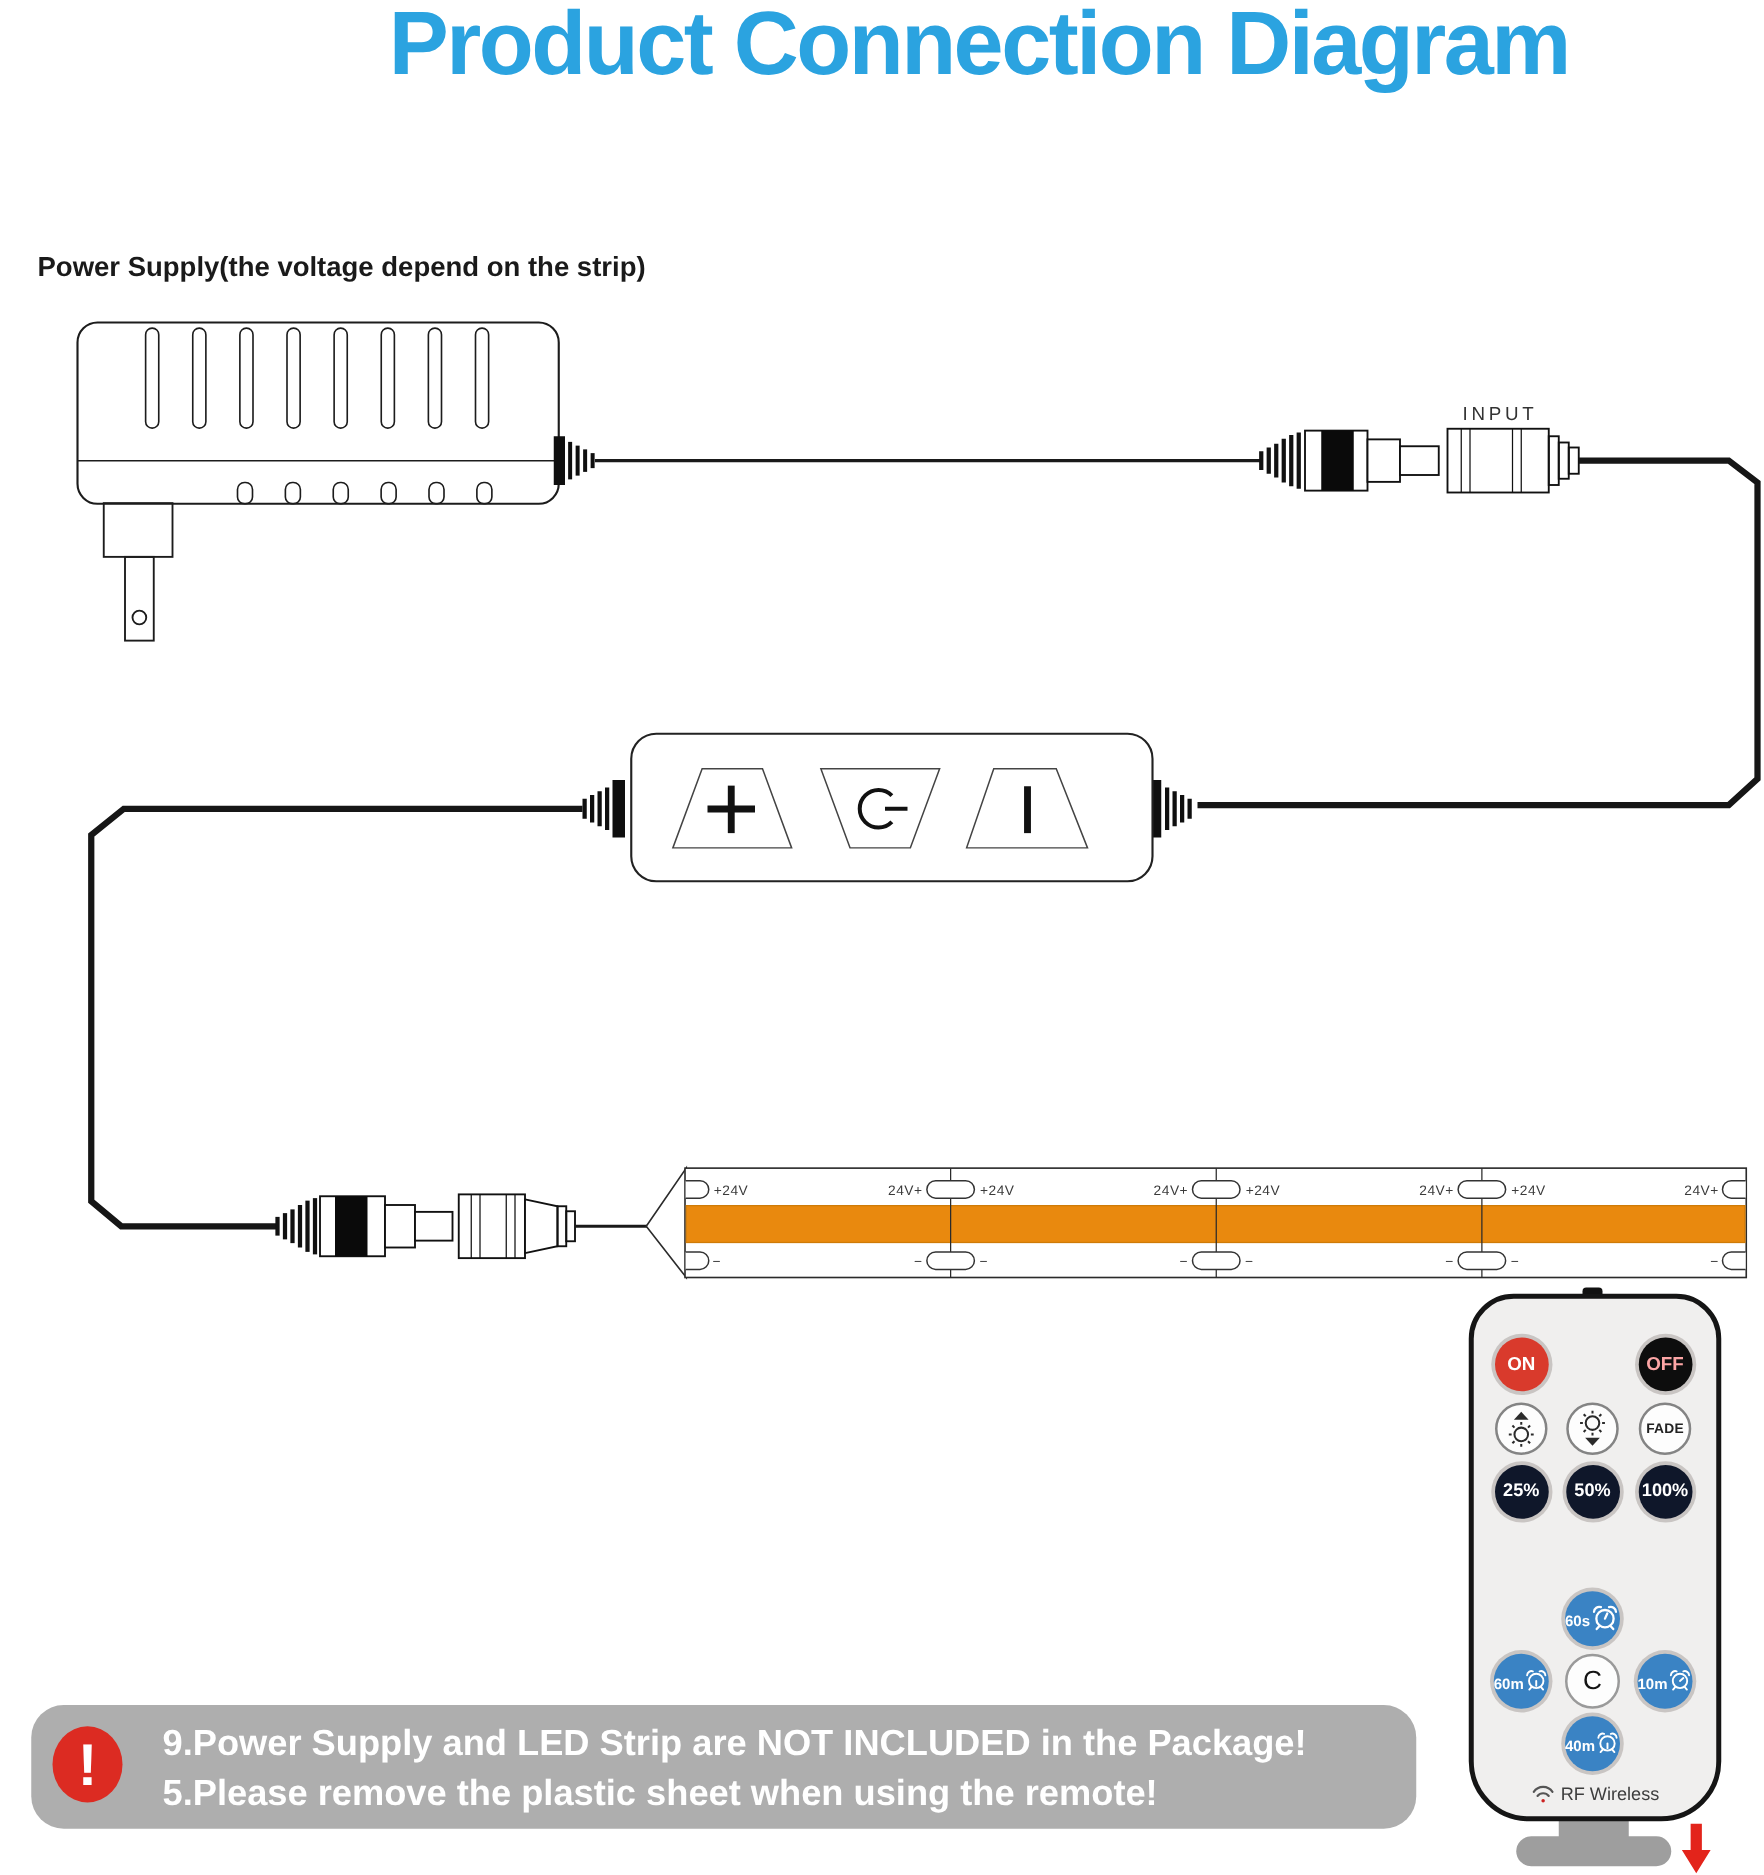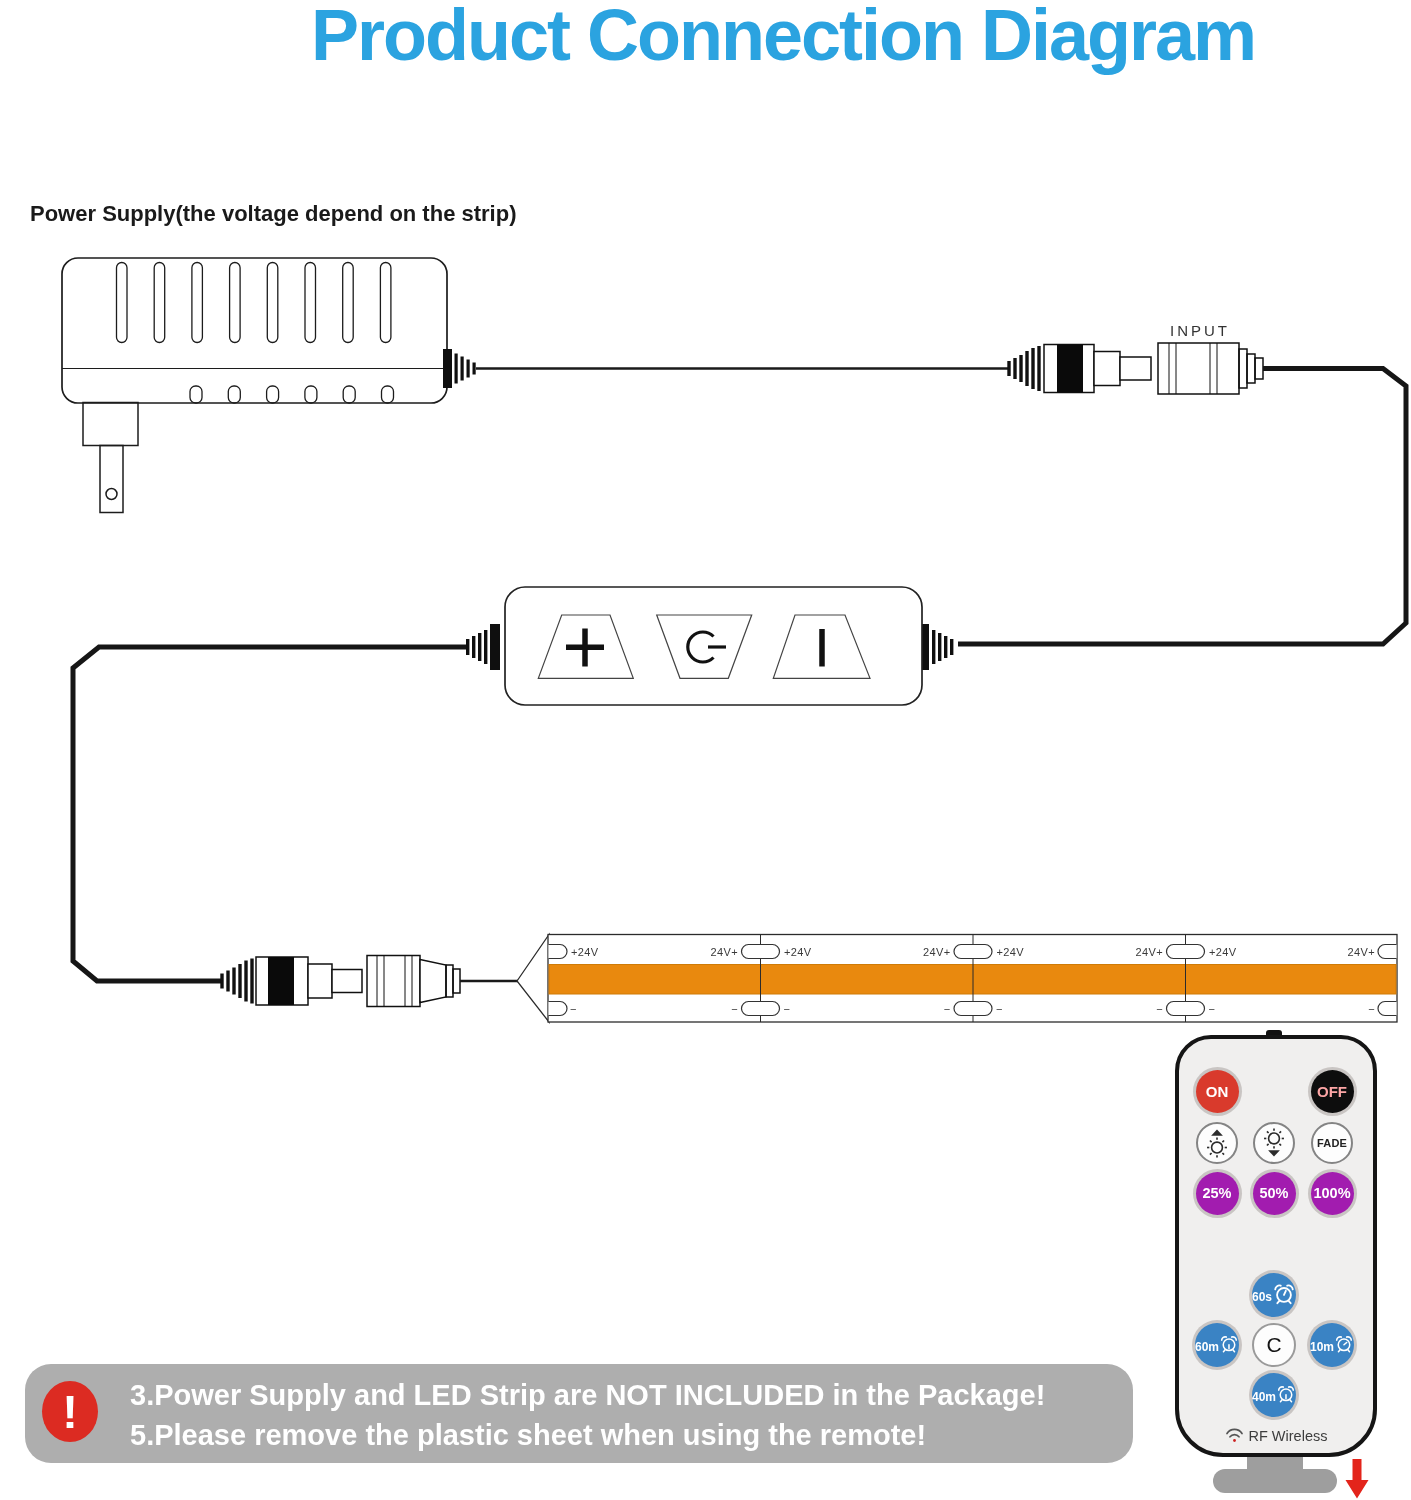--- a/index.html
+++ b/index.html
@@ -19,21 +19,21 @@
           background:#f0efee;border:4px solid #151515;border-radius:36px 36px 48px 48px;}
   .rbtn{position:absolute;border-radius:50%;display:flex;align-items:center;justify-content:center;
         box-sizing:border-box;font-weight:bold;}
   .halo{box-shadow:0 0 0 3px #c9c5c3;}
   .b-on{left:16.5px;top:30.5px;width:43px;height:43px;background:#D93A2C;color:#fff;font-size:15px;}
   .b-off{left:131.5px;top:30.5px;width:43px;height:43px;background:#0d0d0d;color:#fca5a5;font-size:15px;}
   .b-white{width:42px;height:42px;background:#fdfdfd;border:2px solid #848484;color:#222;}
   .b-bup{left:17px;top:83px;}
   .b-bdn{left:74px;top:83px;}
   .b-fade{left:132px;top:83px;font-size:11px;letter-spacing:.2px;}
-  .b-pct{width:43px;height:43px;background:#a21caf;color:#fff;font-size:14.5px;top:132.5px;}
+  .b-pct{width:43px;height:43px;background:#0f172a;color:#fff;font-size:14.5px;top:132.5px;}
   .b-p25{left:16.5px;} .b-p50{left:73.5px;} .b-p100{left:131.5px;}
   .b-timer{width:44px;height:44px;background:#3A83C4;color:#fff;flex-direction:row;justify-content:flex-start;}
   .b-timer .tl{font-size:12px;line-height:12px;margin-top:4px;}
   .b-timer svg{margin-top:-3px;}
   .b-60s{left:73px;top:234px;} .b-60m{left:16px;top:284px;} .b-10m{left:131px;top:284px;} .b-30m{left:73px;top:334px;}
   .b-c{left:73px;top:284px;width:44px;height:44px;background:#fdfdfd;border:2.5px solid #9a9a9a;
        color:#141414;font-size:21px;font-weight:normal;}
   .rf-row{position:absolute;left:0;right:0;top:388px;display:flex;align-items:center;justify-content:center;gap:5px;}
   .rf-text{font-size:14.5px;color:#3d3d3d;}
   
@@ -322,18 +322,18 @@
         <path d="M5 9.8 A5.7 5.7 0 0 1 14 9.8"></path>
         <circle cx="9.5" cy="13.5" r="1.4" fill="#cc2222" stroke="none"></circle>
       </svg>
       <span class="rf-text">RF Wireless</span>
     </div>
   </div>
 
   <div class="warning">
     <div class="warn-icon">!</div>
     <div class="warn-text">
-      <div>3.Power Supply and LED Strip are NOT INCLUDED in the Package!</div>
+      <div>9.Power Supply and LED Strip are NOT INCLUDED in the Package!</div>
       <div>5.Please remove the plastic sheet when using the remote!</div>
     </div>
   </div>
 
 </div>
 
 </body></html>

